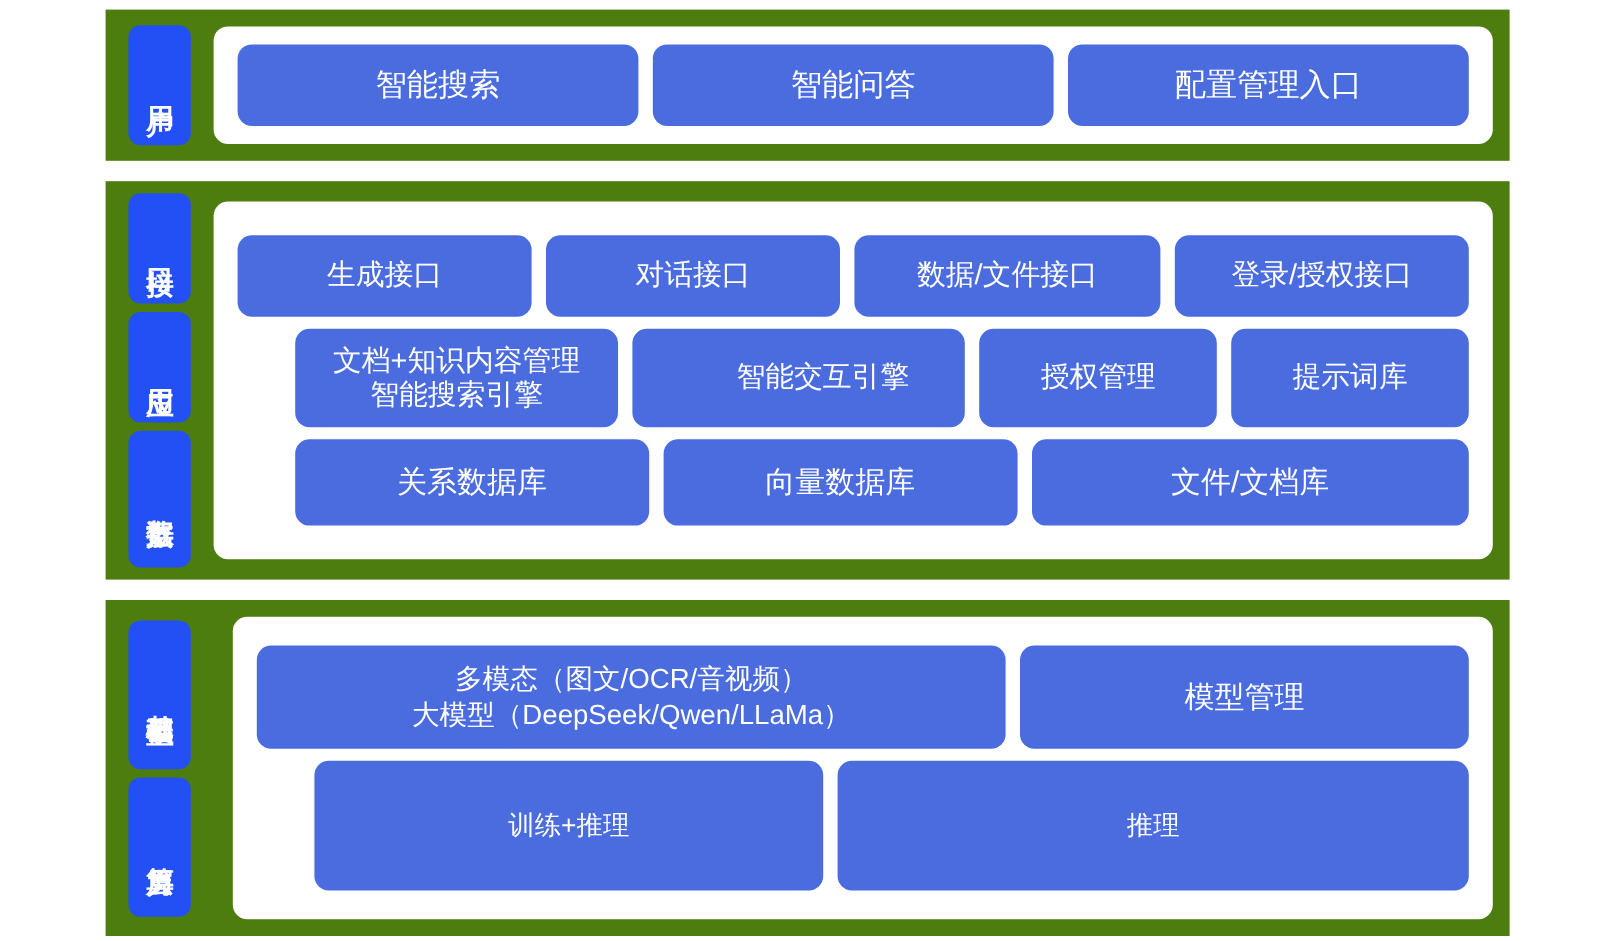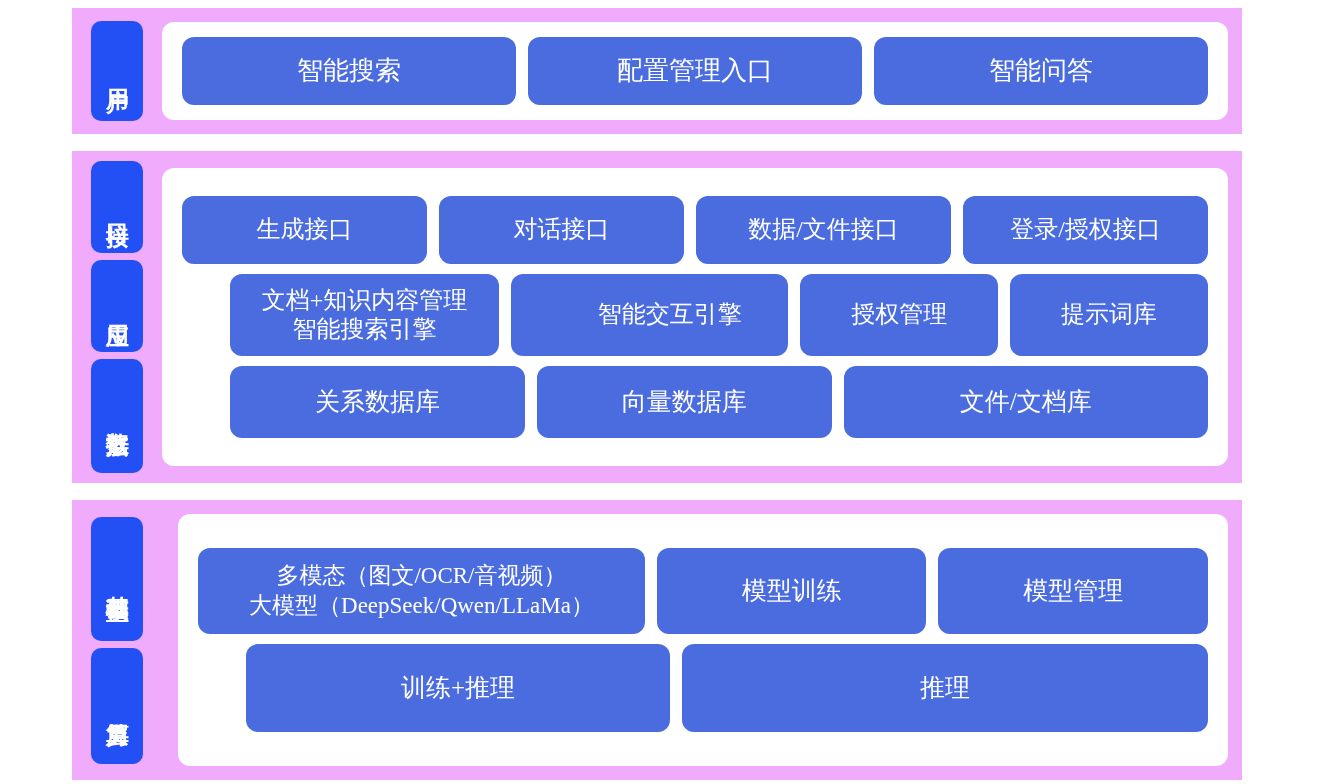--- a/index.html
+++ b/index.html
@@ -20,27 +20,26 @@
     position: absolute;
     left: 0; top: 0;
     width: 1338px;
     height: 784px;
     background: #ffffff;
   }
 
   
   .section {
     position: absolute;
-    left: 72px;
+    left: 88px;
     width: 1170px;
-    background: #f0abfc;
+    background: #4d7c0f;
     display: flex;
     flex-direction: row;
     align-items: stretch;
-    font-family: Liberation Serif, serif;
   }
 
   
   .tab-rail {
     width: 90px;
     flex: 0 0 90px;
     display: flex;
     flex-direction: column;
     justify-content: center;
     align-items: center;
@@ -112,21 +111,21 @@
   #sec-user .panel   { margin-top: 14px; margin-bottom: 14px; }
   #sec-user .box     { height: 68px; flex: 1 1 0; font-size: 26px; }
 
   #sec-mid .panel    { margin-top: 17px; margin-bottom: 17px; }
   #sec-mid .row-api .box   { height: 68px; font-size: 24px; }
   #sec-mid .row-app .box   { height: 82px; font-size: 24px; }
   #sec-mid .row-data .box  { height: 72px; font-size: 25px; }
 
   #sec-infra .panel  { margin-top: 14px; margin-bottom: 14px; }
   #sec-infra .row-model .box { height: 86px; font-size: 25px; }
-  #sec-infra .row-comp .box  { height: 88px; font-size: 25px; }
+  #sec-infra .row-comp .box  { height: 108px; font-size: 22px; }
   #sec-infra .box.multiline { font-size: 23px; line-height: 1.3; }
 
   
   .w1 { flex: 1 1 0; }
   .w115 { flex: 1.15 1 0; }
   .w12 { flex: 1.2 1 0; }
   .w125 { flex: 1.25 1 0; }
   .w09 { flex: 0.9 1 0; }
   .w14 { flex: 1.4 1 0; padding-left: 48px; }
   .w16 { flex: 1.6 1 0; }
@@ -137,22 +136,22 @@
 
 <div id="canvas">
 
   <div class="section" id="sec-user">
     <div class="tab-rail">
       <div class="tab" style="height:100px;">用户</div>
     </div>
     <div class="panel">
       <div class="row">
         <div class="box w1">智能搜索</div>
+        <div class="box w1">智能问答</div>
         <div class="box w1">配置管理入口</div>
-        <div class="box w1">智能问答</div>
       </div>
     </div>
   </div>
 
   <div class="section" id="sec-mid">
     <div class="tab-rail">
       <div class="tab" style="height:92px;">接口</div>
       <div class="tab" style="height:92px;">应用</div>
       <div class="tab" style="height:114px;">数据层</div>
     </div>
@@ -185,21 +184,20 @@
   <div class="section" id="sec-infra">
     <div class="tab-rail">
       <div class="tab" style="height:124px;">基础模型</div>
       <div class="tab" style="height:116px;">算力层</div>
     </div>
     <div class="panel">
 
       <div class="row row-model">
         <div class="box multiline w17">多模态（图文/OCR/音视频）
 大模型（DeepSeek/Qwen/LLaMa）</div>
-        <div class="box w1">模型训练</div>
         <div class="box w1">模型管理</div>
       </div>
 
       <div class="row row-comp">
         <div class="box w1">训练+推理</div>
         <div class="box w125">推理</div>
       </div>
 
     </div>
   </div>

